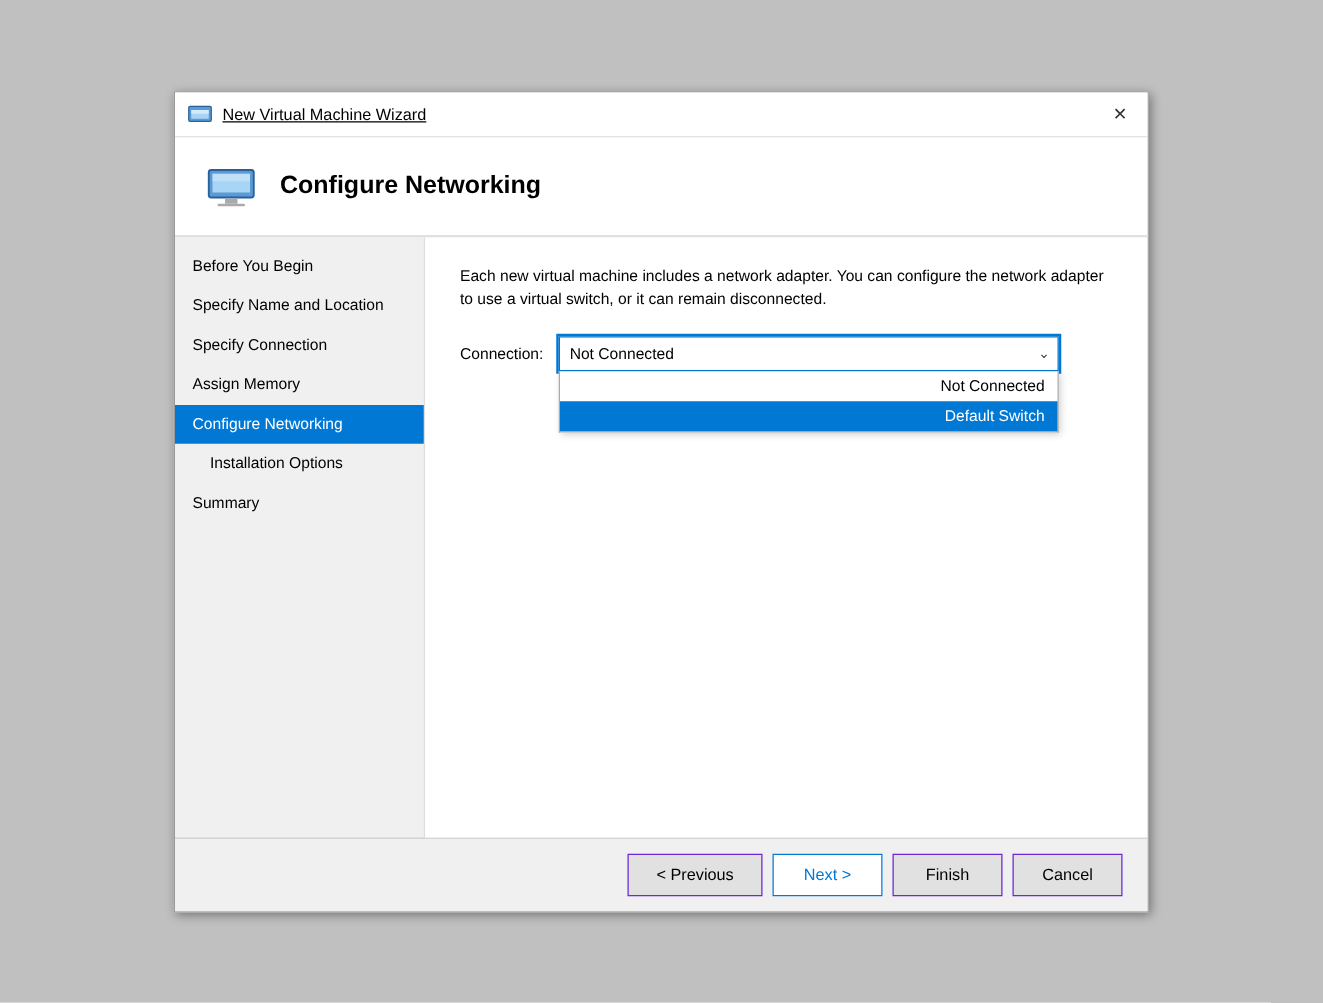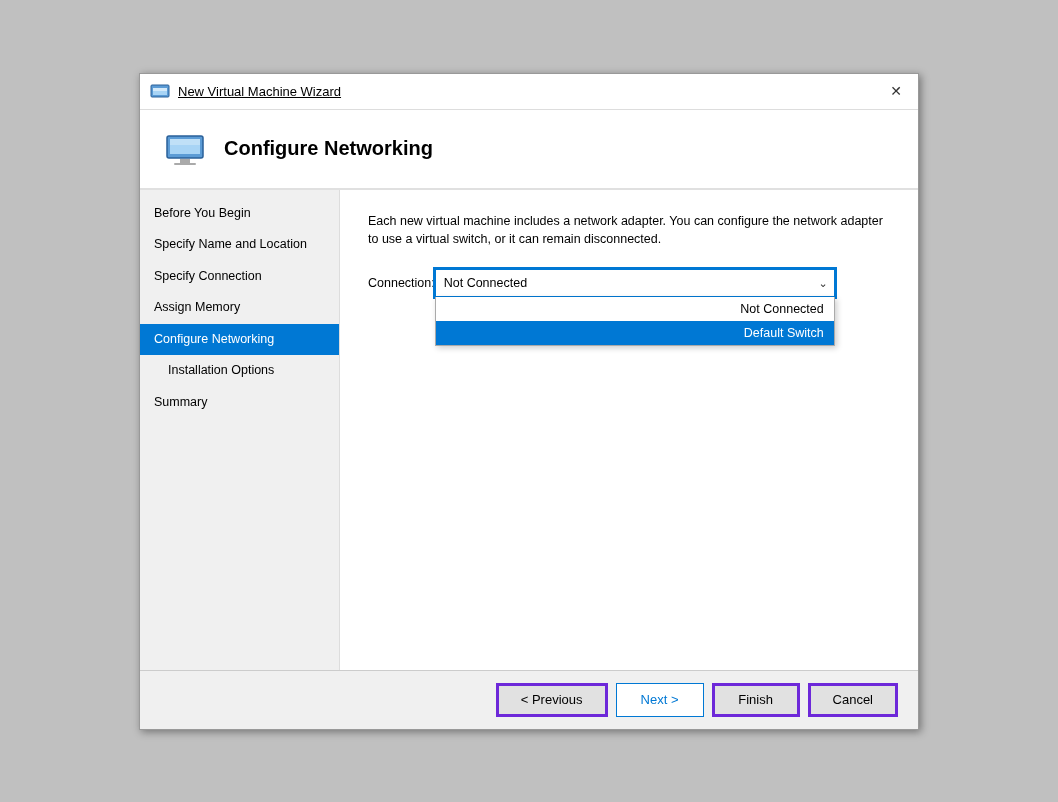--- a/index.html
+++ b/index.html
@@ -111,20 +111,21 @@
     .description-text {
       font-size: 12.5px;
       color: #000;
       line-height: 1.5;
       margin-bottom: 20px;
       max-width: 640px;
     }
     .connection-row {
       display: flex;
       align-items: center;
+      gap: 12px;
       position: relative;
     }
     .connection-label {
       font-size: 12.5px;
       color: #000;
       white-space: nowrap;
     }
     .dropdown-wrapper {
       position: relative;
       width: 400px;
@@ -178,21 +179,21 @@
       border-top: 1px solid #ccc;
       padding: 12px 20px;
       display: flex;
       justify-content: flex-end;
       gap: 8px;
     }
     .btn {
       padding: 6px 22px;
       font-size: 13px;
       cursor: pointer;
-      border: 3px solid #6d28d9;
+      border: 1px solid #6d28d9;
       background: #e1e1e1;
       color: #000;
       min-width: 88px;
       height: 34px;
       display: flex;
       align-items: center;
       justify-content: center;
     }
     .btn.primary {
       border: 1px solid #0078d4;

